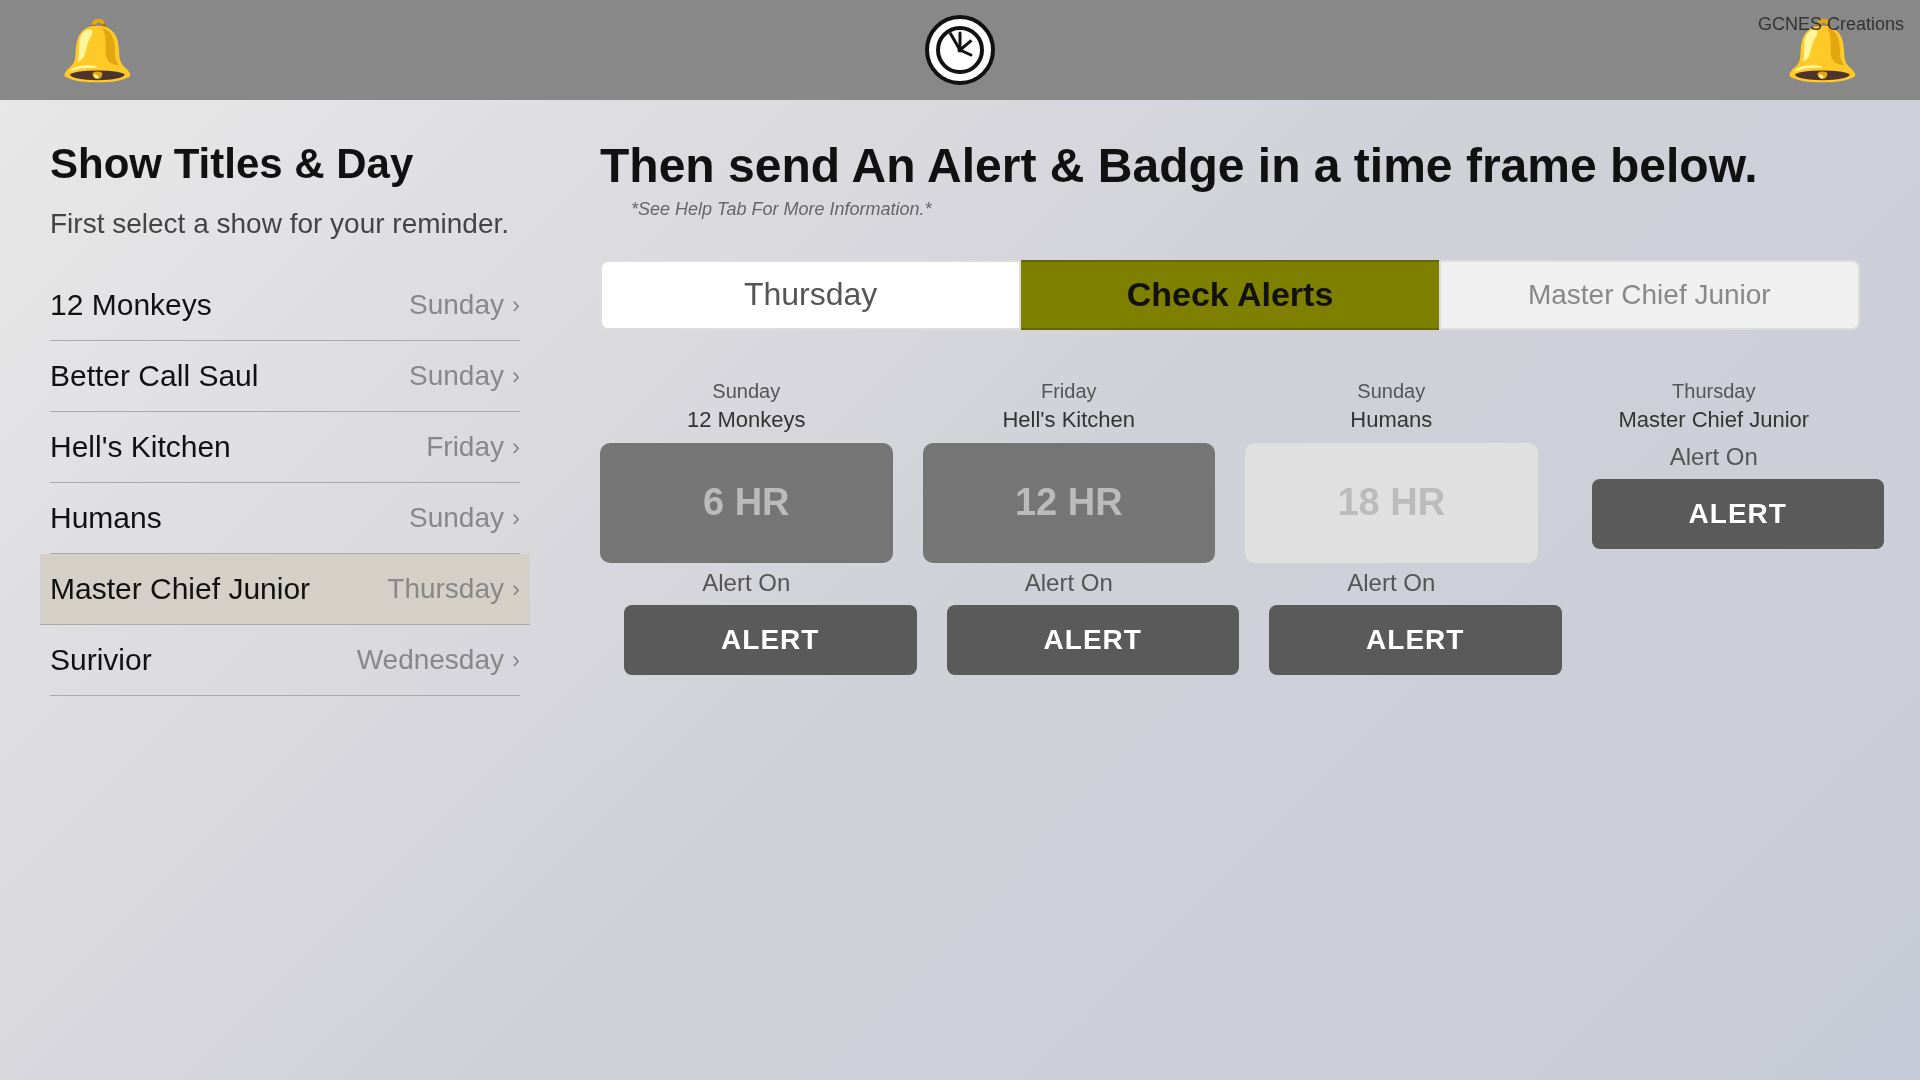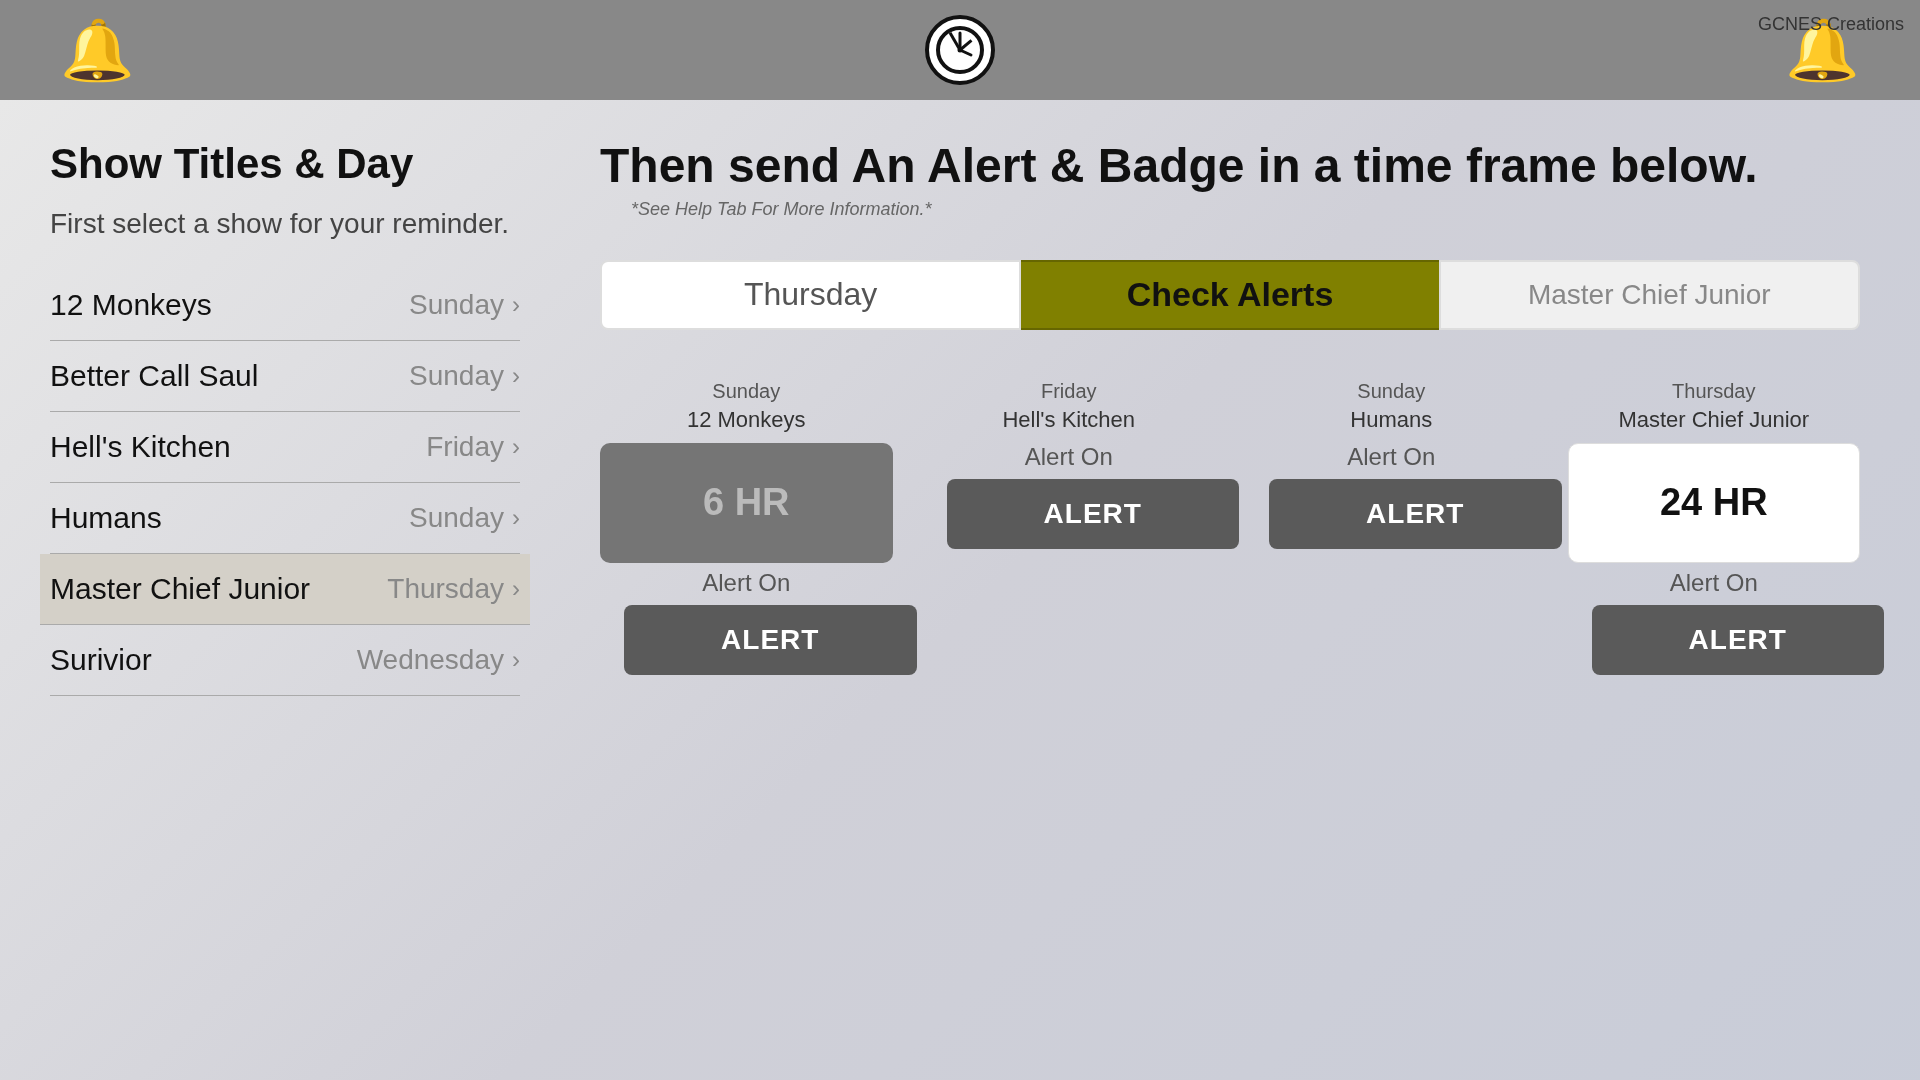--- a/index.html
+++ b/index.html
@@ -376,31 +376,32 @@
     <div class="alert-card">
       <div class="card-day">Sunday</div>
       <div class="card-show">12 Monkeys</div>
       <div class="hr-box dark">6 HR</div>
       <div class="alert-on-label">Alert On</div>
       <button class="alert-btn">ALERT</button>
     </div>
         <div class="alert-card">
       <div class="card-day">Friday</div>
       <div class="card-show">Hell's Kitchen</div>
+      <div class="hr-box dark">12 HR</div>
       <div class="alert-on-label">Alert On</div>
       <button class="alert-btn">ALERT</button>
     </div>
         <div class="alert-card">
       <div class="card-day">Sunday</div>
       <div class="card-show">Humans</div>
+      <div class="hr-box light">18 HR</div>
       <div class="alert-on-label">Alert On</div>
       <button class="alert-btn">ALERT</button>
     </div>
         <div class="alert-card">
       <div class="card-day">Thursday</div>
       <div class="card-show">Master Chief Junior</div>
-      <div class="hr-box white">24 HR</div>
       <div class="alert-on-label">Alert On</div>
       <button class="alert-btn">ALERT</button>
     </div>
       </div>
   </div>
 </div>
 
 </body></html>

